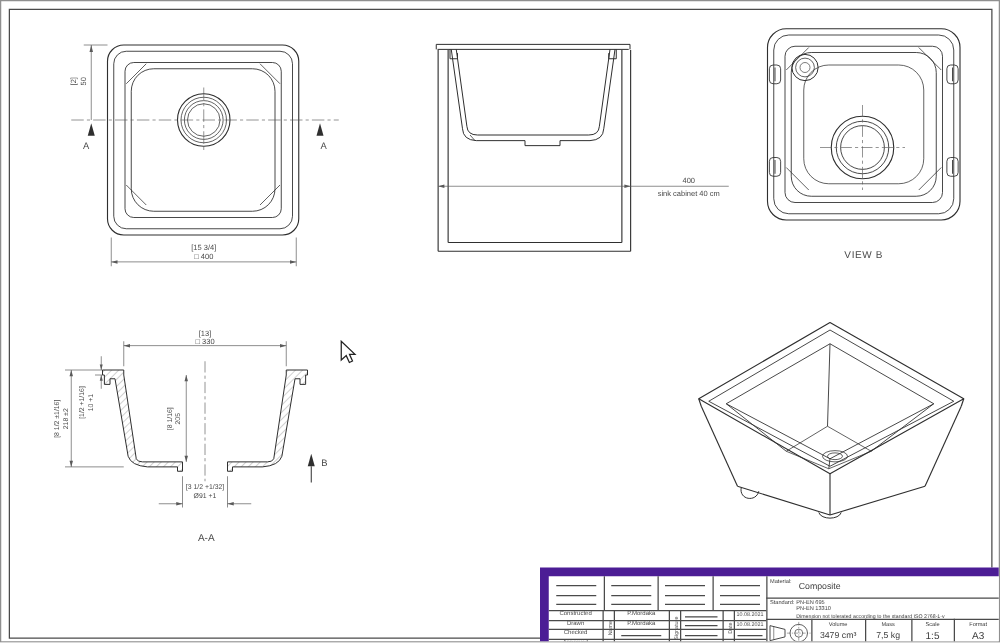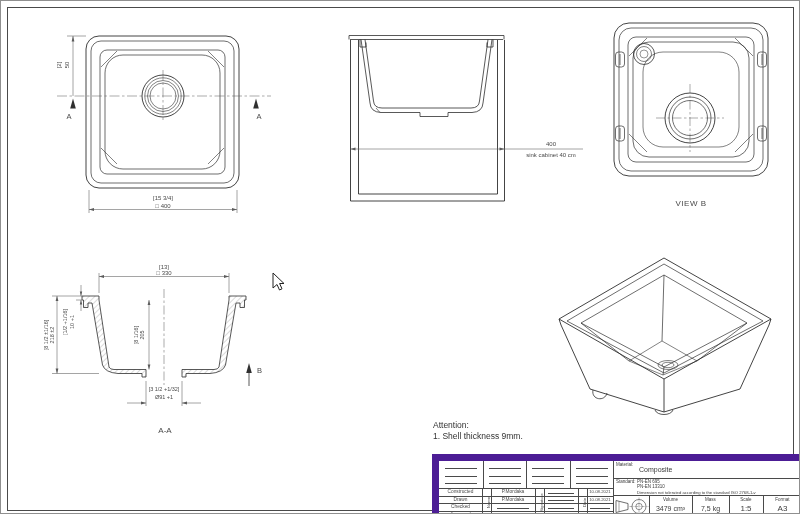--- a/index.html
+++ b/index.html
@@ -225,24 +225,20 @@
         <line x1="49" y1="145" x2="123" y2="168"></line>
         <line x1="199" y1="145" x2="123" y2="168"></line>
       </g>
       <g stroke-width="0.8">
         <path d="M52,146 C50,156 64,158 66,149"></path>
         <path d="M114,166 C116,172 130,172 132,166"></path>
       </g>
     </g>
   </svg>
 
-  <div id="attention">
-    <div>Attention:</div>
-    <div>1. Shell thickness 9mm.</div>
-  </div>
 
   <div id="tblock">
 
     <div class="ln" style="left:174px;top:0;width:1px;height:57px"></div>
 
     <div class="ln" style="left:43.5px;top:0;width:1px;height:27px"></div>
     <div class="ln" style="left:87px;top:0;width:1px;height:27px"></div>
     <div class="ln" style="left:130.5px;top:0;width:1px;height:27px"></div>
     <div class="ln" style="left:0;top:27px;width:174px;height:1px"></div>
 

